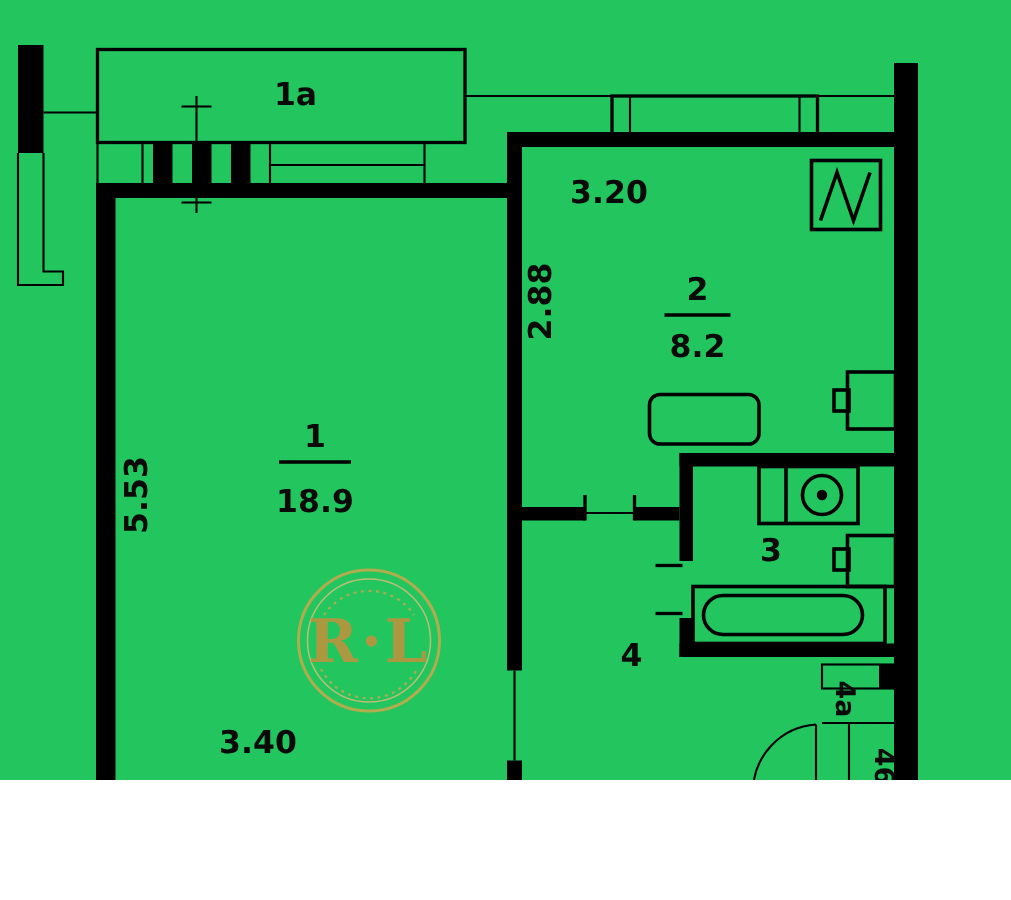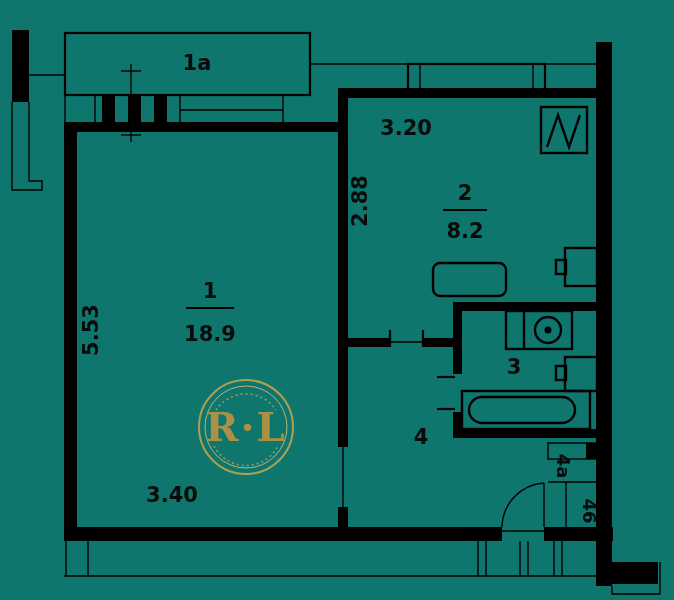--- a/index.html
+++ b/index.html
@@ -1,16 +1,16 @@
 <!DOCTYPE html>
 <html><head>
 <meta charset="utf-8">
 <style>
   html,body{margin:0;padding:0;background:#ffffff;}
-  .stage{position:relative;width:674px;height:600px;background:#0f766e;overflow:hidden;
+  .stage{position:relative;width:674px;height:520px;background:#22c55e;overflow:hidden;
          font-family:"DejaVu Sans",sans-serif;text-align:right;}
   svg{display:block;}
   .wall{fill:#000;}
   .thin{stroke:#000;stroke-width:1.4;fill:none;}
   .med{stroke:#000;stroke-width:2.2;fill:none;}
   .fix{stroke:#000;stroke-width:2.4;fill:none;}
   .lbl{font-family:"DejaVu Sans",sans-serif;font-weight:700;font-size:21px;fill:#0a0a0a;}
   .lbl-sm{font-family:"DejaVu Sans",sans-serif;font-weight:700;font-size:18px;fill:#0a0a0a;}
   .wm-ring{fill:none;opacity:.85;}
   .wm-arc{fill:none;opacity:.75;stroke-dasharray:2 3;}

